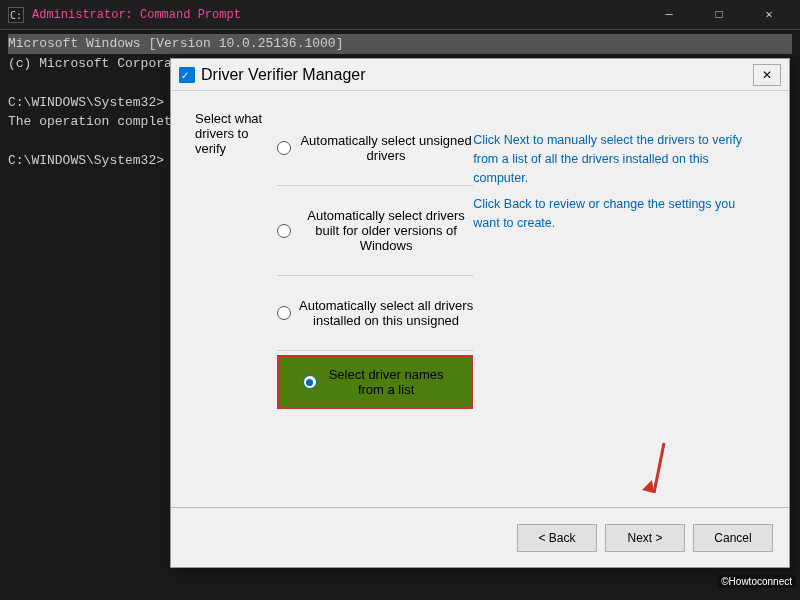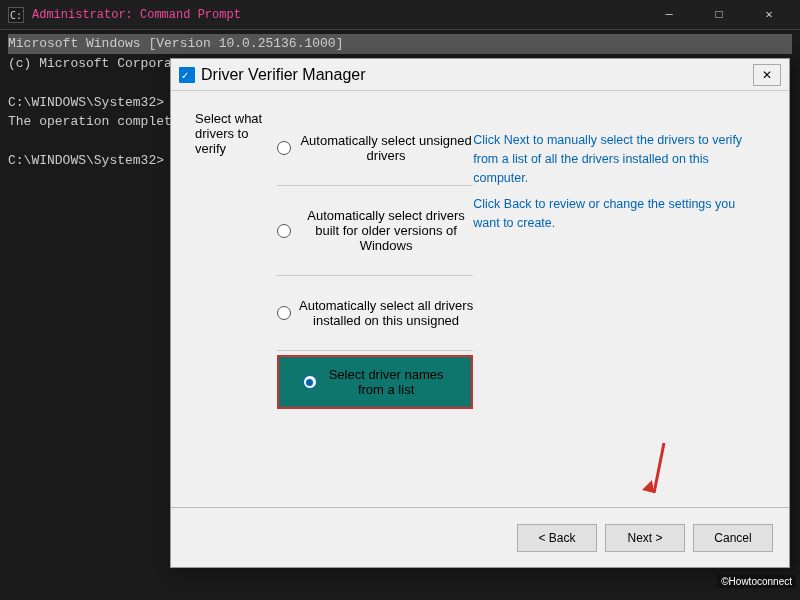--- a/index.html
+++ b/index.html
@@ -150,21 +150,21 @@
       gap: 8px;
       padding: 22px 0;
       border-bottom: none;
       text-align: center;
     }
 
     .radio-item.selected-item {
       border: 2px solid #d0302a;
       padding: 10px 24px;
       margin: 4px 0;
-      background: #0f766e;
+      background: #4d7c0f;
     }
 
     .radio-circle {
       width: 14px;
       height: 14px;
       border-radius: 50%;
       border: 1.5px solid #555;
       background: #fff;
       flex-shrink: 0;
       display: flex;

